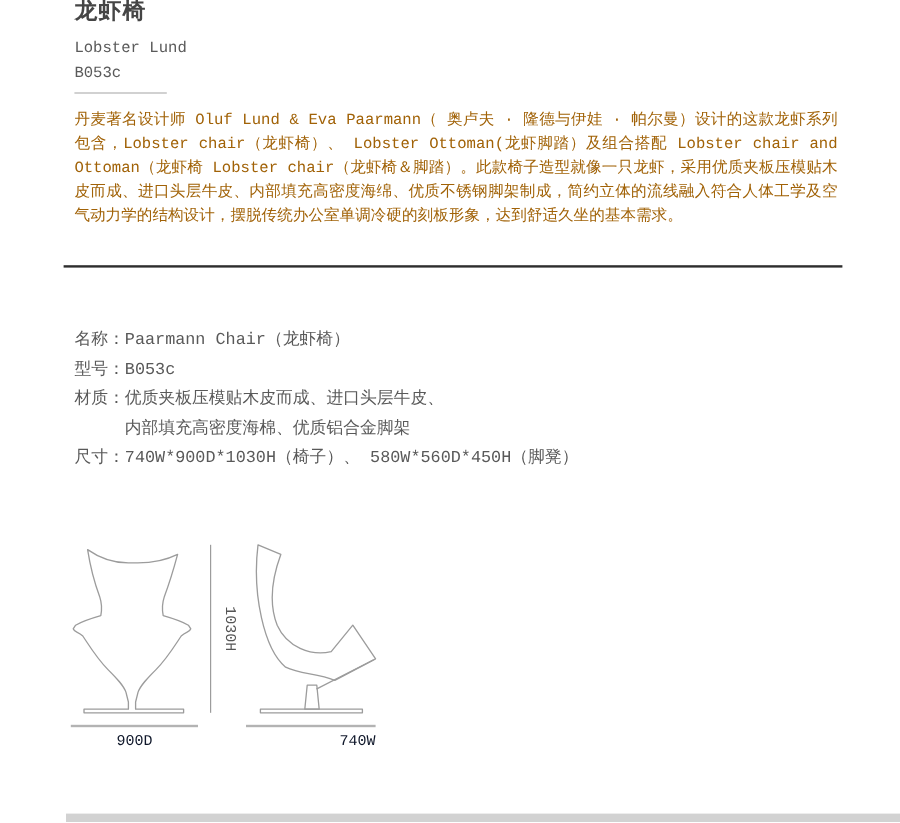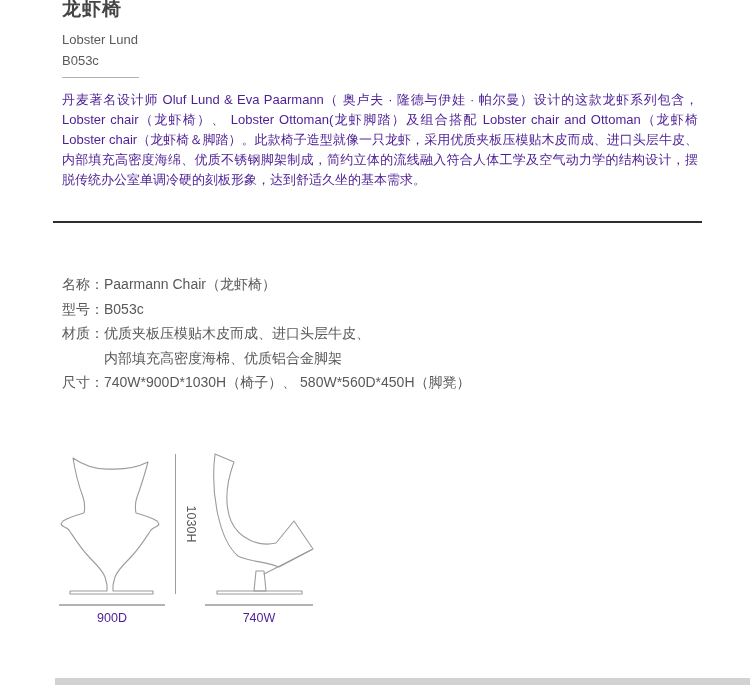--- a/index.html
+++ b/index.html
@@ -1,41 +1,41 @@
 <!DOCTYPE html>
 <html><head>
 <meta charset="utf-8">
 <style>
   * { margin:0; padding:0; box-sizing:border-box; }
   html,body { background:#ffffff; }
   .page {
     position:relative; width:750px; height:686px; background:#fff;
-    font-family:Liberation Sans, sans-serif; overflow:hidden;
+    font-family:Liberation Mono, monospace; overflow:hidden;
   }
   .abs { position:absolute; }
   .page-title { left:62px; top:-4px; font-size:19px; font-weight:bold; color:#454545; letter-spacing:1px; }
   .page-subtitle { left:62px; top:32px; font-size:13px; color:#5a5a5a; }
   .page-model { left:62px; top:53px; font-size:13px; color:#5a5a5a; }
   .title-underline { left:62px; top:77px; width:77px; height:1px; background:#b3b3b3; }
-  .description { left:62px; top:90px; width:636px; font-size:13px; line-height:20px; color:#4c1d95; text-align:justify; }
+  .description { left:62px; top:90px; width:636px; font-size:13px; line-height:20px; color:#a16207; text-align:justify; }
   .divider { left:53px; top:221px; width:649px; height:2px; background:#2e2e2e; }
   .specs { left:62px; top:272px; font-size:14px; color:#595959; }
   .spec-row { display:flex; line-height:24.5px; }
   .spec-label { white-space:nowrap; flex:none; }
   .spec-value { white-space:pre-line; }
   .drawing-stroke { stroke:#9c9c9c; stroke-width:1.1; fill:none; stroke-linejoin:round; stroke-linecap:round; }
   .vline { left:175px; top:454px; width:1px; height:140px; background:#9c9c9c; }
   .height-label { left:170px; top:515px; width:42px; height:18px; transform:rotate(90deg);
                   font-size:12.5px; color:#555; text-align:center; line-height:18px; }
   .dim-line { height:2px; background:#b3b3b3; top:604px; }
   .dim-line-front { left:59px; width:106px; }
   .dim-line-side { left:205px; width:108px; }
-  .dim-label { top:611px; font-size:12.5px; color:#4c1d95; text-align:center; }
+  .dim-label { top:611px; font-size:12.5px; color:#0f172a; text-align:center; }
   .dim-label-front { left:59px; width:106px; }
-  .dim-label-side { left:205px; width:108px; }
+  .dim-label-side { left:205px; width:108px;text-align:right; }
   .bottom-bar { left:55px; top:678px; width:695px; height:7px; background:#d2d2d2; }
 </style>
 </head>
 <body>
 
 <div class="page">
 
   <div class="abs page-title">龙虾椅</div>
   <div class="abs page-subtitle">Lobster Lund</div>
   <div class="abs page-model">B053c</div>

